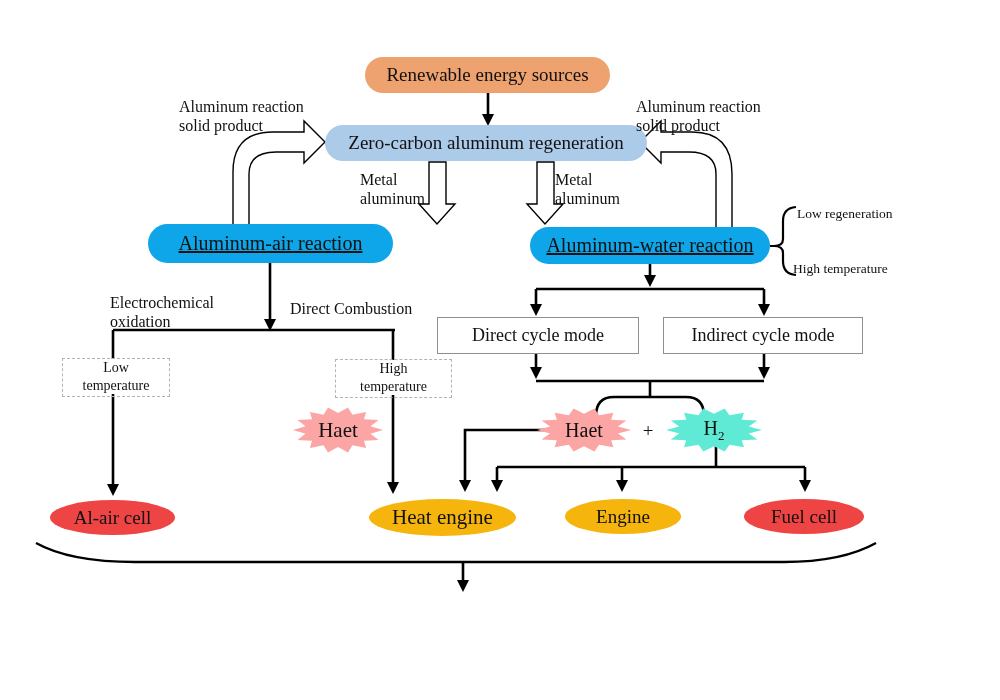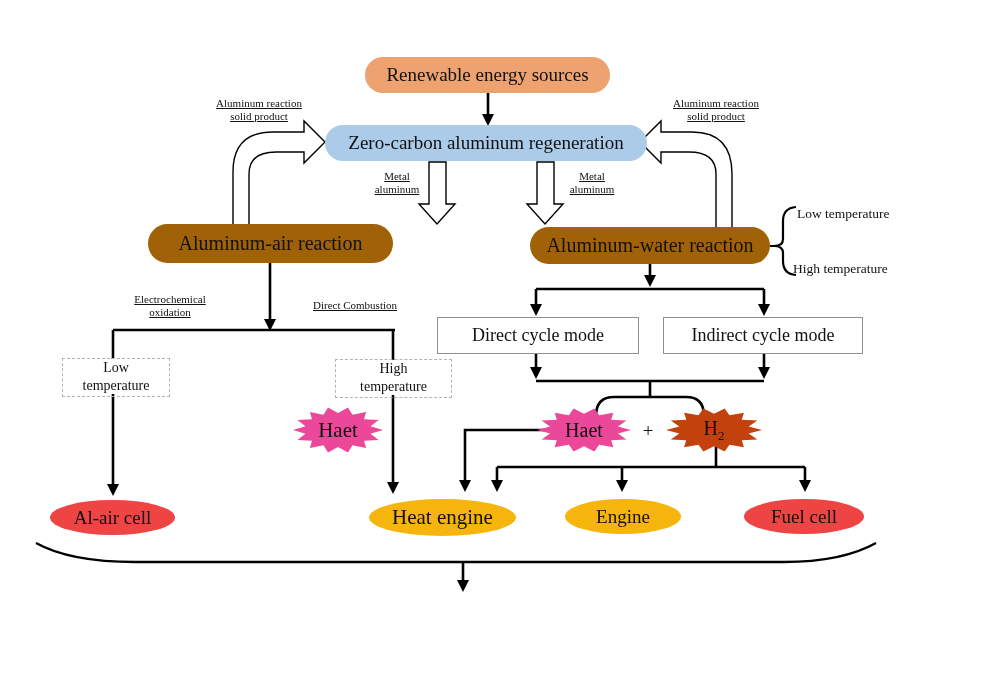--- a/index.html
+++ b/index.html
@@ -4,39 +4,39 @@
 <style>
   html,body{margin:0;padding:0;background:#fff;}
   #canvas{position:relative;width:948px;height:700px;background:#ffffff;overflow:hidden;
           font-family:"Liberation Serif", serif;color:#111;}
   #wires{position:absolute;left:0;top:0;z-index:0;}
   .node{position:absolute;z-index:2;display:flex;align-items:center;justify-content:center;
         text-align:center;line-height:1.05;}
   .pill{border-radius:20px;}
   .orange{background:#EDA26F;}
   .blue{background:#ACCBE9;}
-  .peach{background:#a16207;}
+  .peach{background:#0ea5e9;text-decoration:underline;}
   .paleblue{background:#C4DDF0;}
   .gold{background:#F5B50D;}
   .periwinkle{background:#ef4444;}
   .ellipse{border-radius:50%;}
   .modebox{background:#ffffff;border:1px solid #8f8f8f;font-size:18px;}
   .dashedbox{position:absolute;z-index:2;border:1px dashed #b3b3b3;display:flex;
              flex-direction:column;align-items:center;
              font-size:14px;line-height:1.25;}
   .dashedbox span{background:#ffffff;padding:0 3px;}
-  .smalllabel{position:absolute;z-index:2;font-size:11px;line-height:1.2;text-align:center;text-decoration:underline;}
+  .smalllabel{position:absolute;z-index:2;font-size:16px;line-height:1.2;text-align:left;}
   .sideline{position:absolute;z-index:2;font-size:13.5px;white-space:nowrap;text-align:left;}
   .starburst{position:absolute;z-index:2;display:flex;align-items:center;justify-content:center;
      clip-path:polygon(100% 50%,86.1% 58.2%,95.1% 71.7%,78.9% 73.1%,81.2% 89.1%,66.1% 83.3%,
        61.1% 98.8%,50% 87%,38.9% 98.8%,33.9% 83.3%,18.8% 89.1%,21.1% 73.1%,4.9% 71.7%,
        13.9% 58.2%,0% 50%,13.9% 41.8%,4.9% 28.3%,21.1% 26.9%,18.8% 10.9%,33.9% 16.7%,
        38.9% 1.2%,50% 13%,61.1% 1.2%,66.1% 16.7%,81.2% 10.9%,78.9% 26.9%,95.1% 28.3%,86.1% 41.8%);}
-  .red{background:#ec4899;}
-  .green{background:#c2410c;}
+  .red{background:#fca5a5;}
+  .green{background:#5eead4;}
   sub{font-size:0.65em;}
 </style>
 </head>
 <body>
 
 <div id="canvas">
 
   <svg id="wires" width="1000" height="700" viewBox="0 0 1000 700">
     <g stroke="#000" stroke-width="2.6" fill="none">
 
@@ -186,20 +186,20 @@
   <div class="smalllabel" style="left:110px;top:293px;width:120px;">
     <div>Electrochemical</div>
     <div>oxidation</div>
   </div>
 
   <div class="smalllabel" style="left:290px;top:299px;width:130px;">
     <div>Direct Combustion</div>
   </div>
 
   <div class="sideline" style="left:797px;top:206px;">
-    <span>Low temperature</span>
+    <span>Low regeneration</span>
   </div>
 
   <div class="sideline" style="left:793px;top:261px;">
     <span>High temperature</span>
   </div>
 
 </div>
 
 </body></html>

